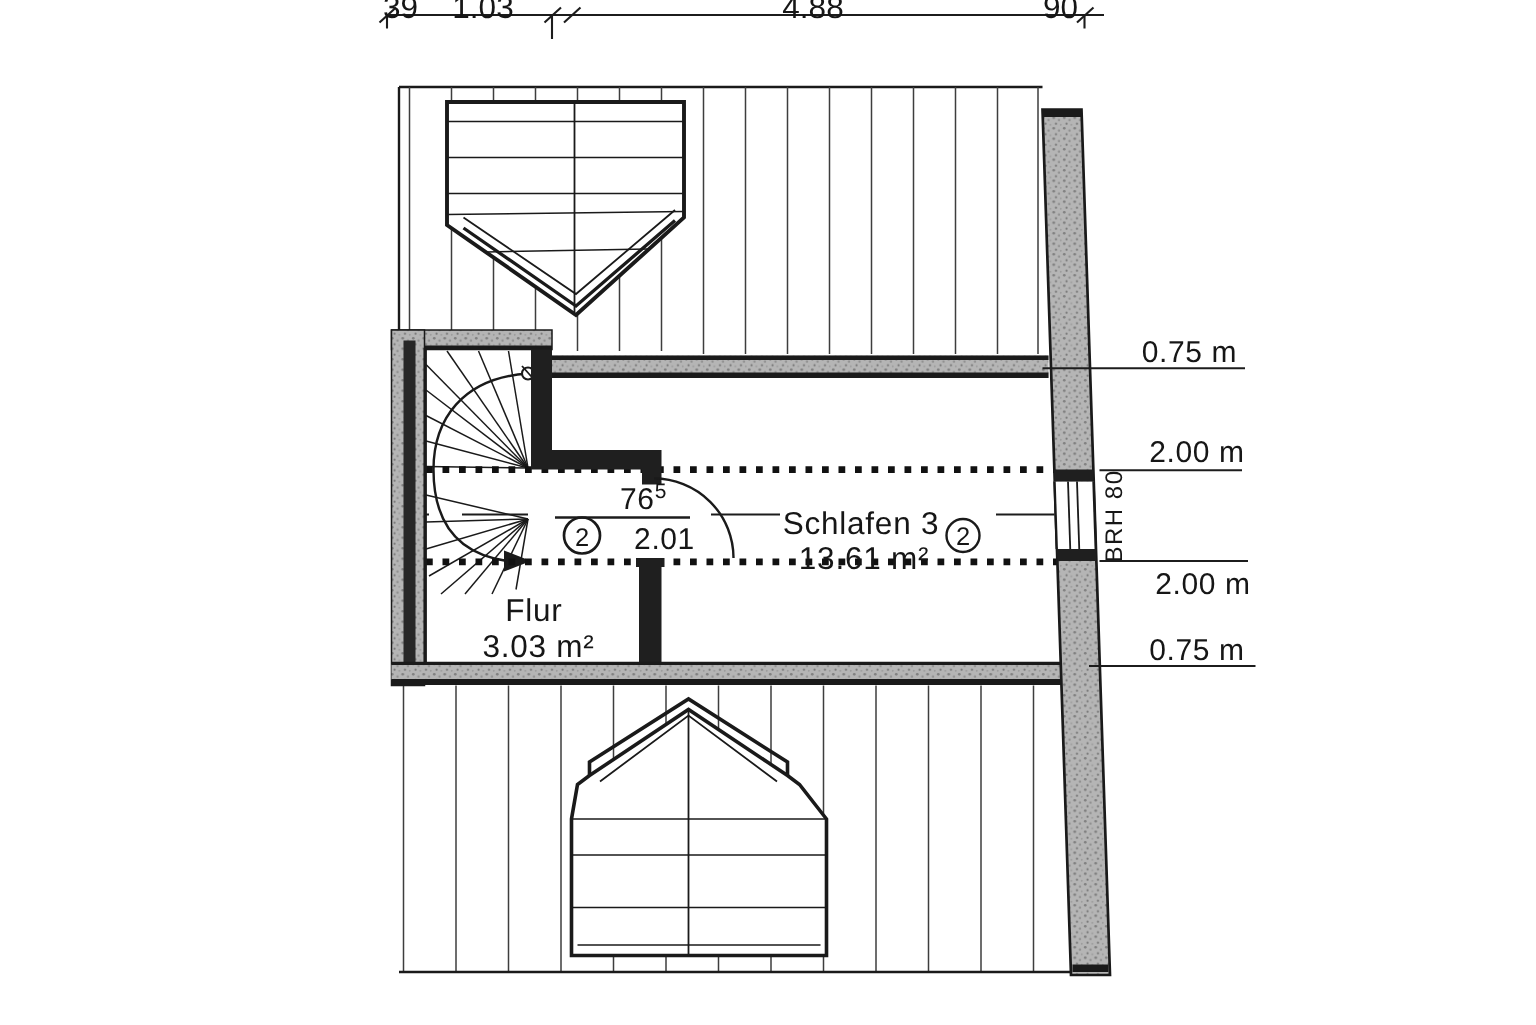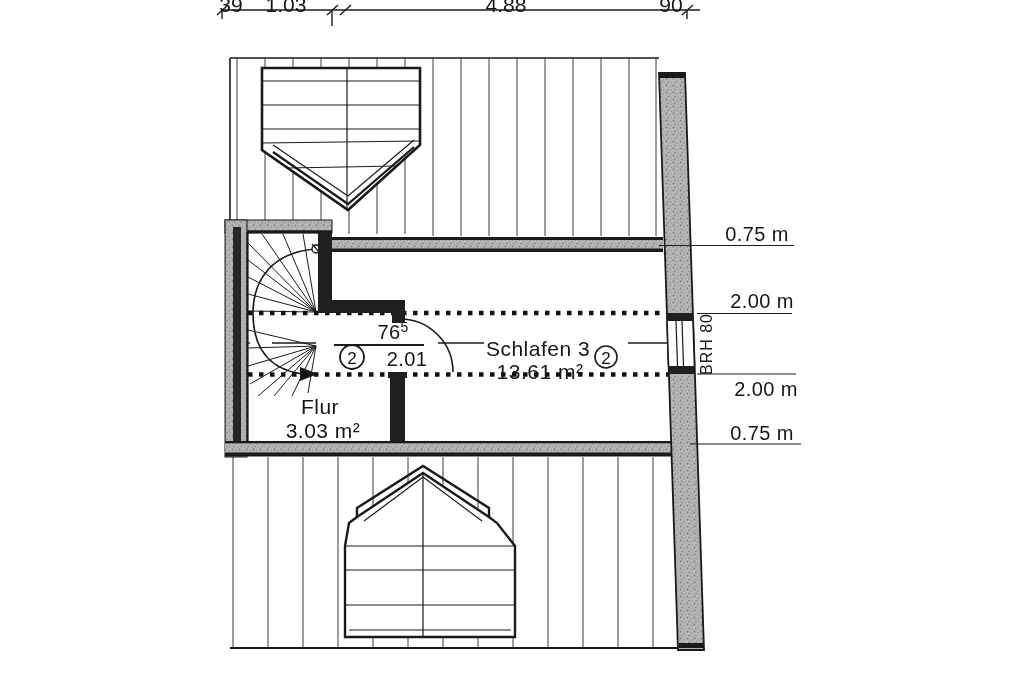--- a/index.html
+++ b/index.html
@@ -1,17 +1,17 @@
 <!DOCTYPE html>
 <html><head>
 <meta charset="utf-8">
 <style>
   html,body{margin:0;padding:0;background:#ffffff;}
   .page{position:relative;width:880px;height:683px;background:#ffffff;overflow:hidden;
-        font-family:"Liberation Sans", sans-serif;}
+        font-family:"Liberation Sans", sans-serif;padding-left:36px;}
   svg{display:block;}
   text{fill:#161616;}
   .lbl{font-size:21px;letter-spacing:.5px;}
   .lbl-sm{font-size:20px;letter-spacing:.4px;}
   .dimtop{font-size:21px;}
 </style>
 </head>
 <body>
 <div class="page">
 

